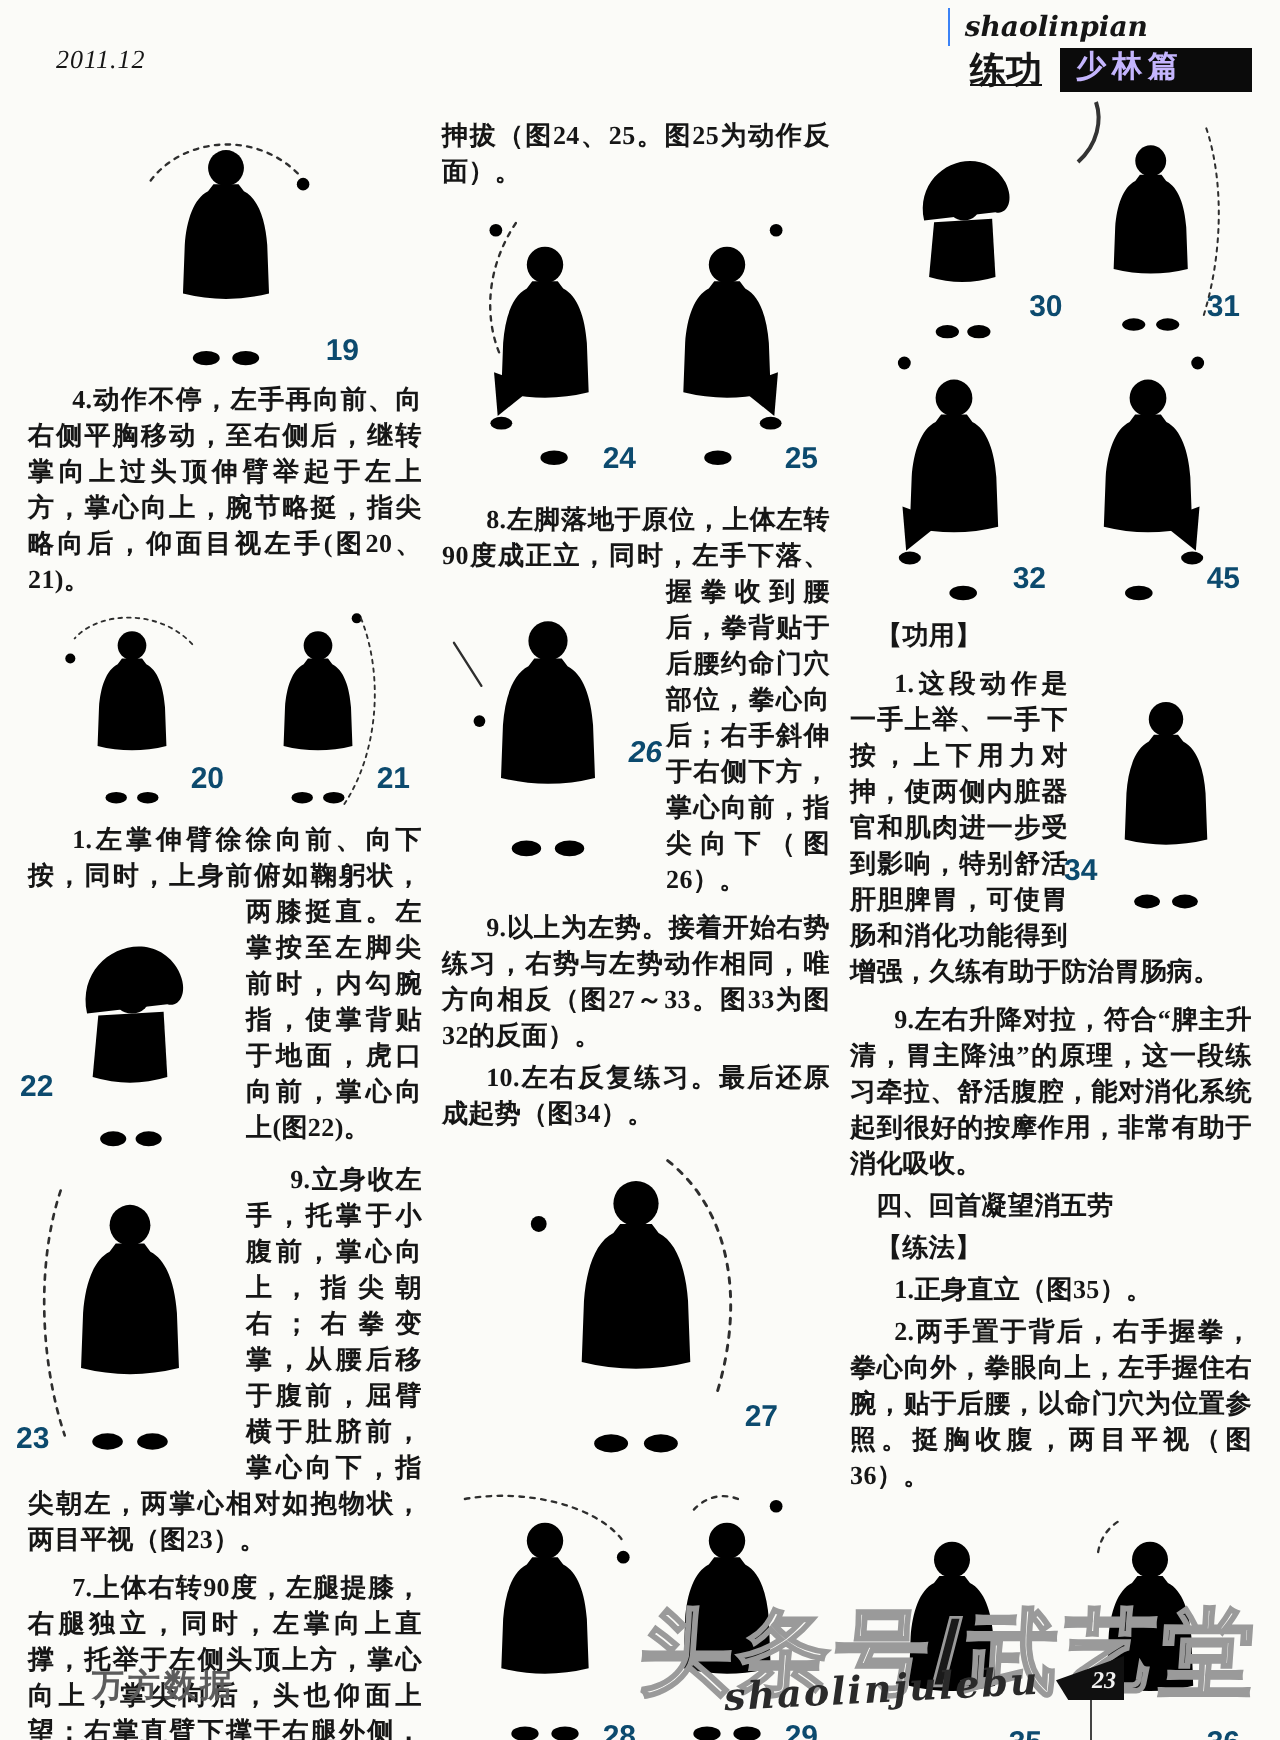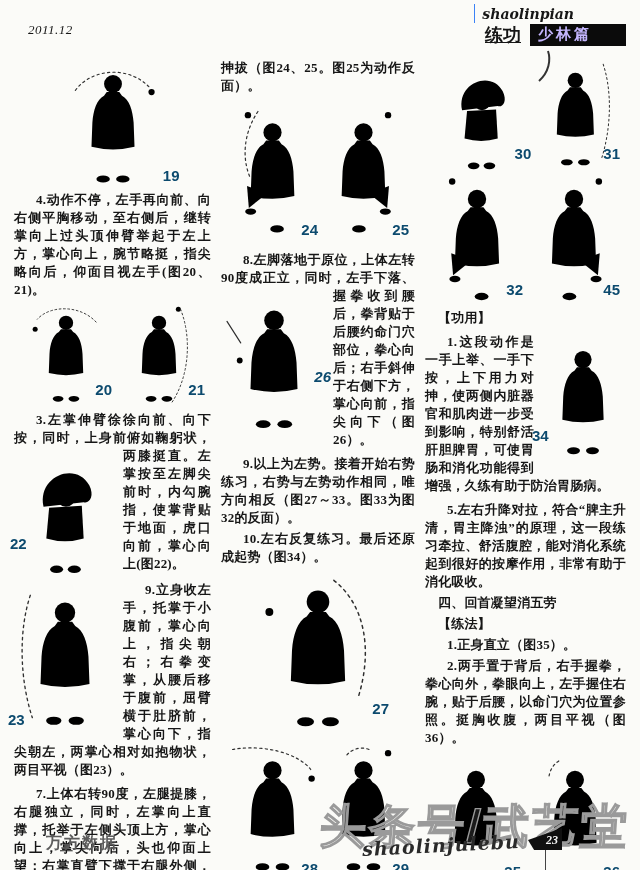--- a/index.html
+++ b/index.html
@@ -278,21 +278,21 @@
         <span class="num num-br">21</span>
       </div>
     </div>
     <div class="wrap">
       <div class="fig f22">
         <svg class="monk" viewBox="0 0 100 135">
           <use href="#pose-bow"></use>
         </svg>
         <span class="num">22</span>
       </div>
-      <p class="zh">3.左掌伸臂徐徐向前、向下按，同时，上身前俯如鞠躬状，两膝挺直。左掌按至左脚尖前时，内勾腕指，使掌背贴于地面，虎口向前，掌心向上(图22)。</p>
+      <p class="zh">1.左掌伸臂徐徐向前、向下按，同时，上身前俯如鞠躬状，两膝挺直。左掌按至左脚尖前时，内勾腕指，使掌背贴于地面，虎口向前，掌心向上(图22)。</p>
     </div>
     <div class="wrap">
       <div class="fig f23">
         <svg class="monk" viewBox="0 0 100 145">
           <use href="#pose-hands-waist"></use>
           <path class="dash" d="M16,12 C4,48 6,96 18,132"></path>
         </svg>
         <span class="num">23</span>
       </div>
       <p class="zh">9.立身收左手，托掌于小腹前，掌心向上，指尖朝右；右拳变掌，从腰后移于腹前，屈臂横于肚脐前，掌心向下，指尖朝左，两掌心相对如抱物状，两目平视（图23）。</p>
@@ -387,21 +387,21 @@
     <p class="zh heading">【功用】</p>
     <div class="wrap">
       <div class="fig f34">
         <svg class="monk" viewBox="0 0 100 145">
           <use href="#pose-stand"></use>
         </svg>
         <span class="num">34</span>
       </div>
       <p class="zh">1.这段动作是一手上举、一手下按，上下用力对抻，使两侧内脏器官和肌肉进一步受到影响，特别舒活肝胆脾胃，可使胃肠和消化功能得到增强，久练有助于防治胃肠病。</p>
     </div>
-    <p class="zh">5.左右升降对拉，符合“脾主升清，胃主降浊”的原理，这一段练习牵拉、舒活腹腔，能对消化系统起到很好的按摩作用，非常有助于消化吸收。</p>
+    <p class="zh">9.左右升降对拉，符合“脾主升清，胃主降浊”的原理，这一段练习牵拉、舒活腹腔，能对消化系统起到很好的按摩作用，非常有助于消化吸收。</p>
     <p class="zh heading">四、回首凝望消五劳</p>
     <p class="zh heading">【练法】</p>
     <p class="zh">1.正身直立（图35）。</p>
     <p class="zh">2.两手置于背后，右手握拳，拳心向外，拳眼向上，左手握住右腕，贴于后腰，以命门穴为位置参照。挺胸收腹，两目平视（图36）。</p>
     <div class="fig-row">
       <div class="fig fig35">
         <svg class="monk" viewBox="0 0 100 145">
           <use href="#pose-stand"></use>
         </svg>
         <span class="num num-br">35</span>

